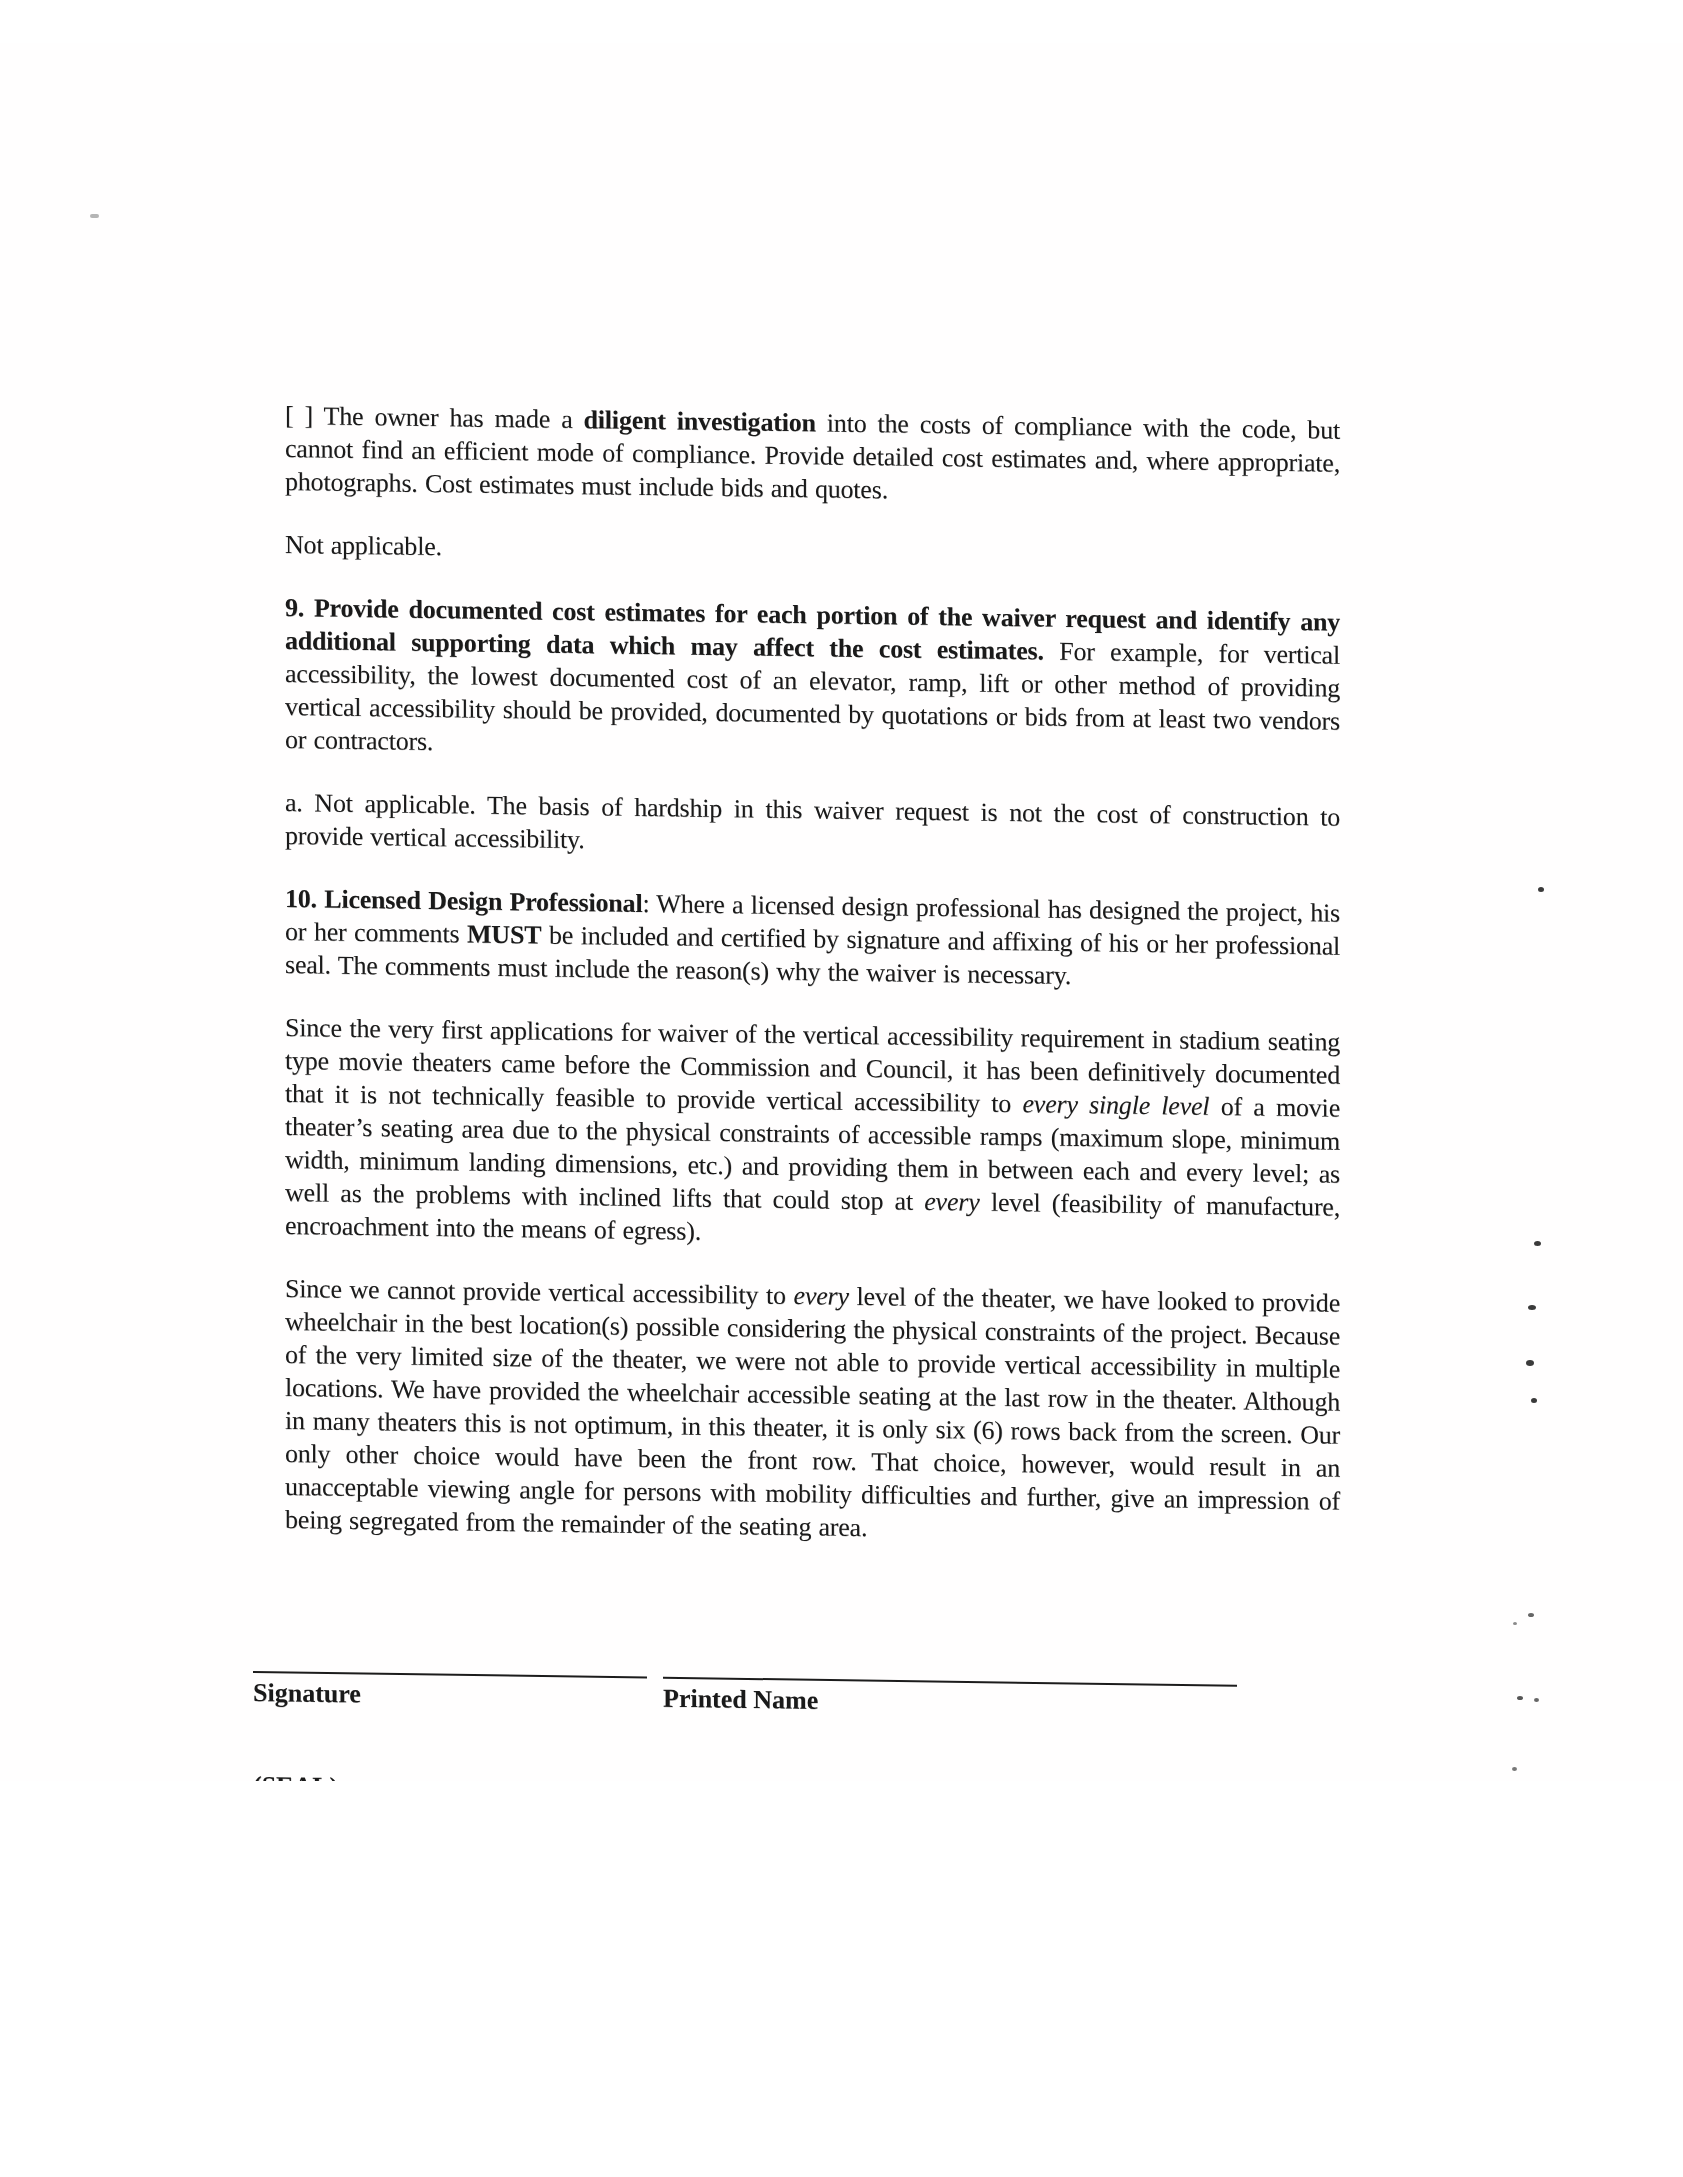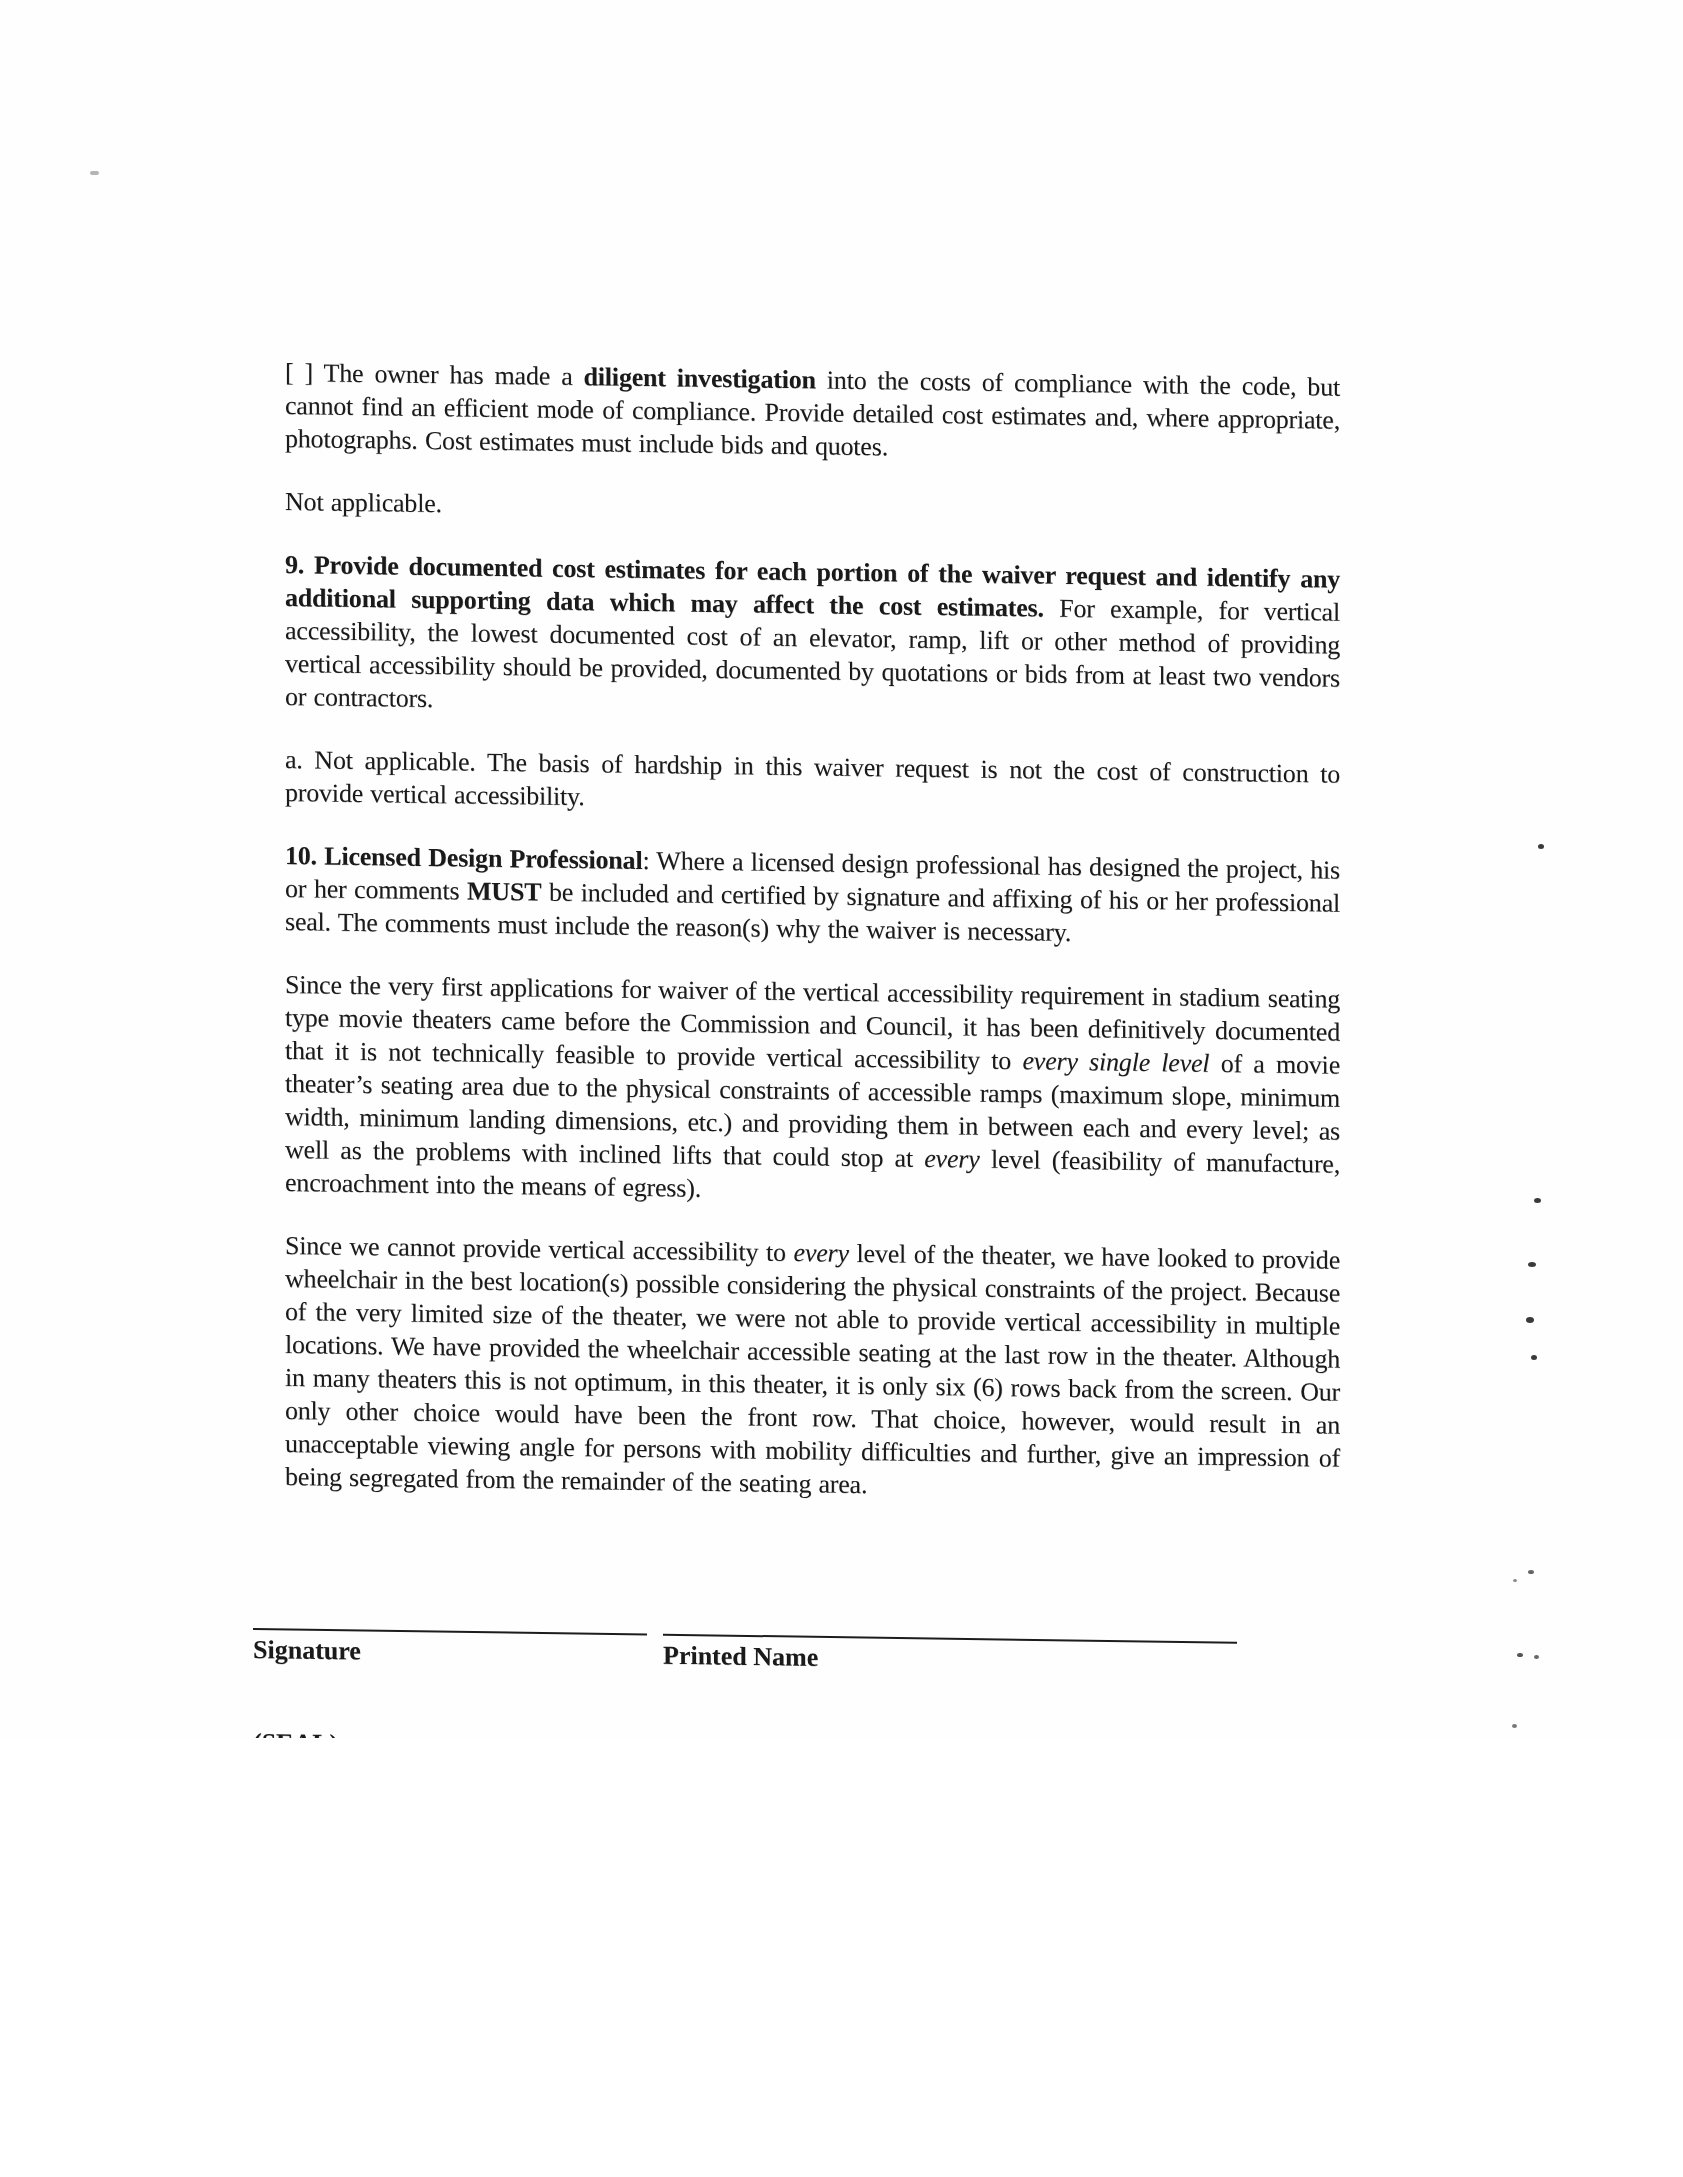--- a/index.html
+++ b/index.html
@@ -3,20 +3,21 @@
 <meta charset="utf-8">
 <style>
   html,body{margin:0;padding:0;background:#ffffff;}
   .page{
     position:relative;
     width:1683px;height:1738px;
     background:#fffefe;
     overflow:hidden;
     font-family:"Liberation Serif","DejaVu Serif",serif;
     color:#1a1a1a;
+    margin-top:43px;
   }
   
   .content{
     position:absolute;left:285px;top:356px;width:1055px;
     transform:skewY(0.8deg);transform-origin:0 0;
   }
   .para{
     margin:0 0 30px 0;
     font-size:26px;line-height:33px;
     text-align:justify;

